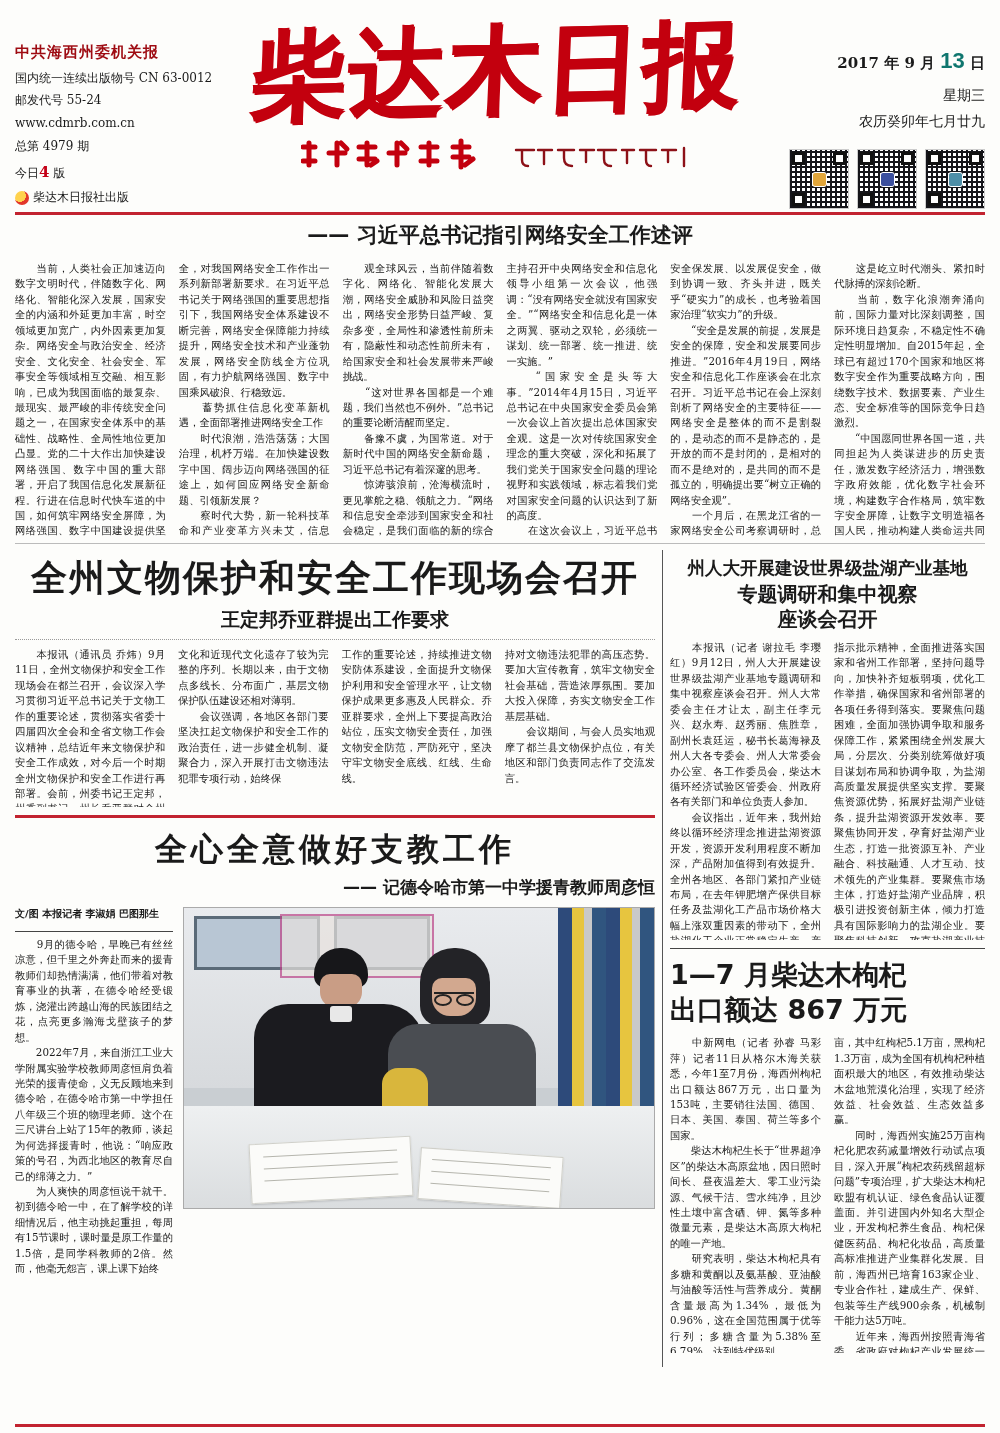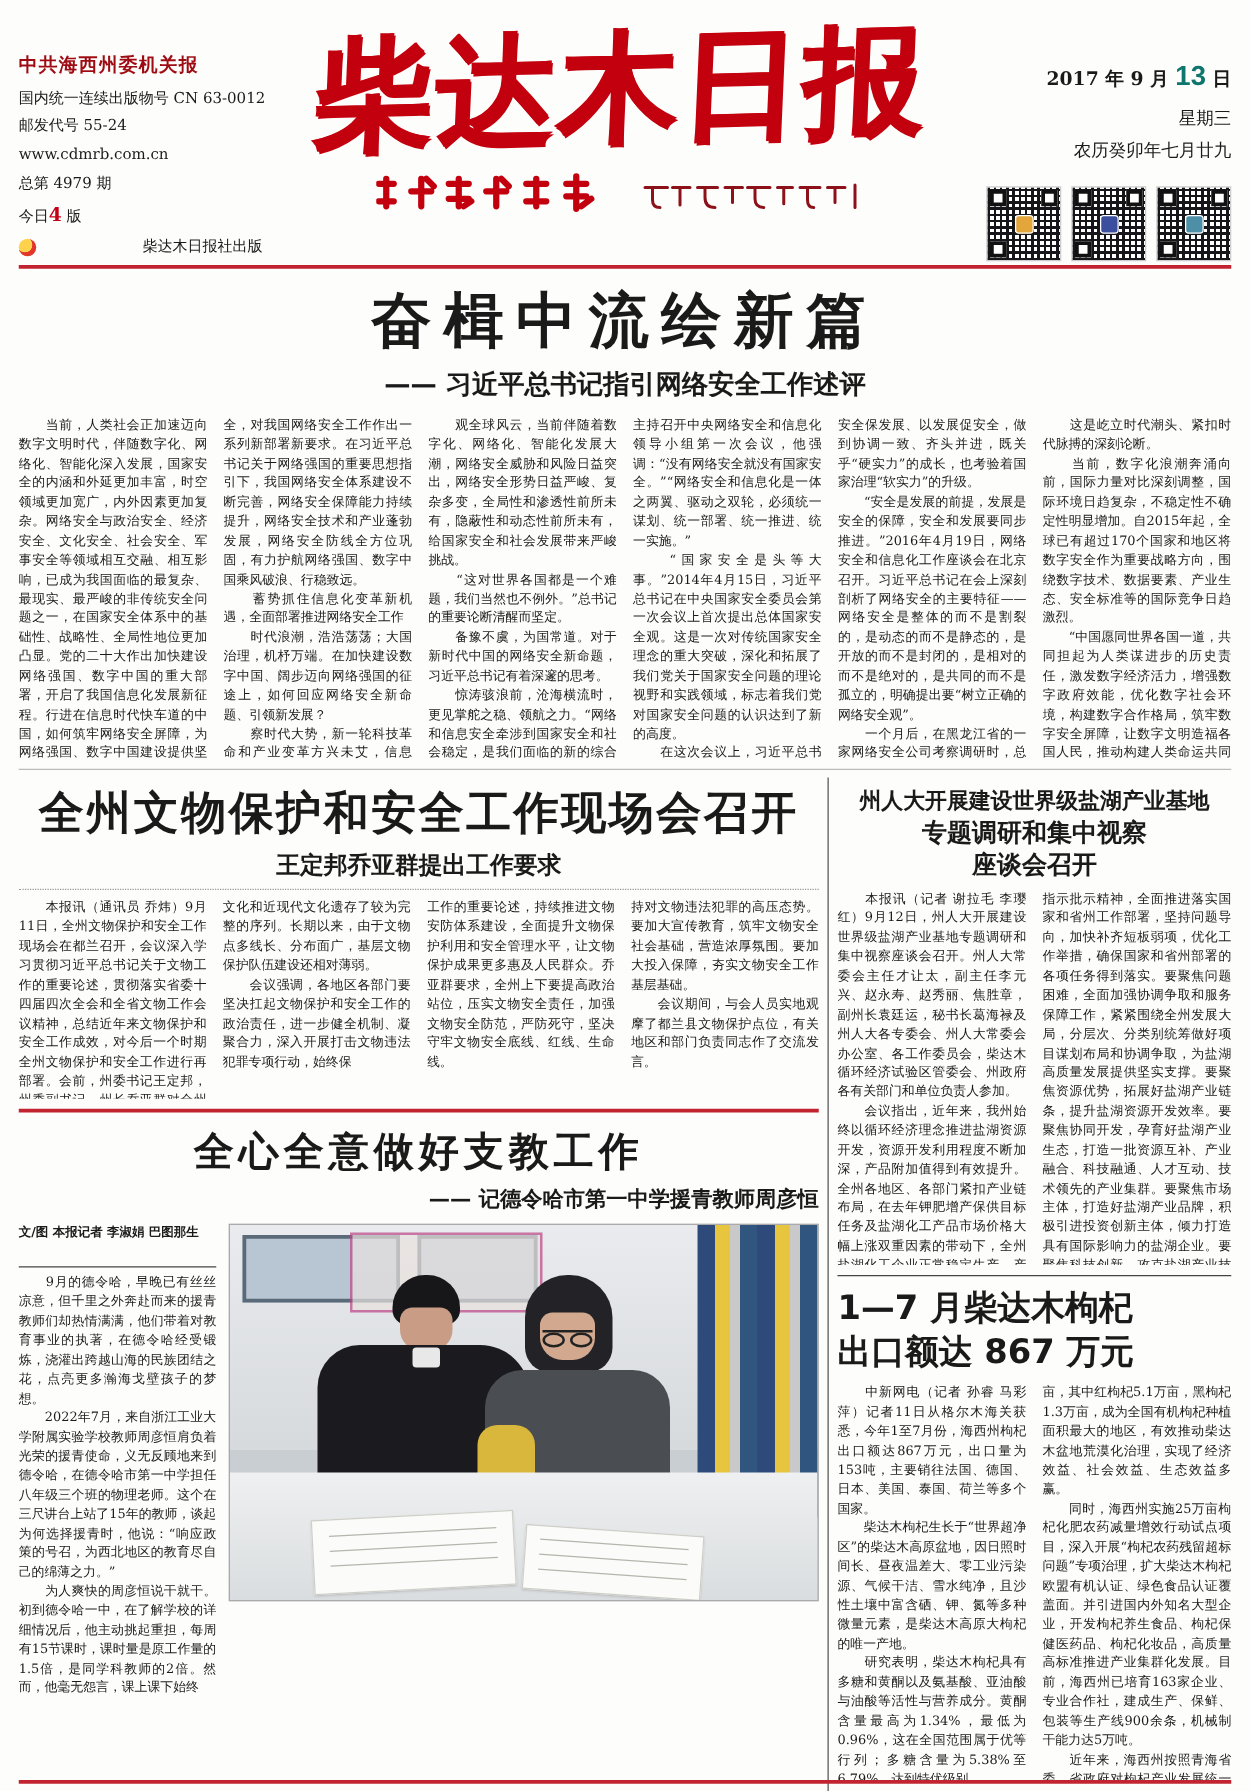--- a/index.html
+++ b/index.html
@@ -5,21 +5,21 @@
   html,body{margin:0;padding:0;background:#888;}
   .page{width:1000px;height:1433px;background:#fdfdfb;margin:0 auto;position:relative;
         font-family:"DejaVu Serif","Liberation Serif",serif;color:#1a1a1a;box-sizing:border-box;
         padding:10px 15px 0 15px;overflow:hidden;}
   
   .masthead{display:flex;height:200px;}
   .mh-left{width:195px;padding-top:28px;font-size:12px;line-height:1.9;}
   .mh-left .organ{color:#9e0b12;font-weight:bold;font-size:15px;letter-spacing:1px;font-family:"DejaVu Sans",sans-serif;}
   .mh-left div{white-space:nowrap;}
   .red-num{color:#c40016;font-weight:bold;font-size:15px;}
-  .pub-line{display:flex;align-items:center;gap:4px;justify-content:space-between;}
+  .pub-line{display:flex;align-items:center;gap:4px;}
   .pub-logo{width:14px;height:14px;border-radius:50%;background:radial-gradient(circle at 35% 35%,#ffd24d 0 45%,#e2362a 48% 100%);display:inline-block;}
   .mh-center{flex:1;position:relative;text-align:center;}
   .brand{font-size:96px;font-weight:900;color:#c3000e;letter-spacing:2px;line-height:1.05;
          transform:skewX(-4deg) rotate(-1.5deg);text-shadow:2px 2px 0 #c3000e,1px 0 0 #c3000e;
          font-family:"DejaVu Sans",sans-serif;margin-top:10px;white-space:nowrap;}
   .scripts-row{display:flex;justify-content:center;align-items:flex-end;gap:28px;margin-top:8px;height:42px;}
   .mh-right{width:205px;text-align:right;padding-top:30px;font-size:14px;line-height:1.9;}
   .date-line{font-size:15px;font-weight:bold;}
   .date-day{color:#0f766e;font-size:22px;font-family:Liberation Sans, sans-serif;}
   .qr-row{display:flex;gap:8px;justify-content:flex-end;margin-top:14px;}
@@ -46,21 +46,21 @@
   
   .a2-title{text-align:center;font-size:36px;font-weight:900;letter-spacing:2px;margin:4px 0 2px 0;font-family:"DejaVu Sans",sans-serif;}
   .a2-sub{text-align:center;font-size:19px;font-weight:bold;margin:4px 0 6px 0;font-family:"DejaVu Sans",sans-serif;}
   .a2-cols{height:160px;border-top:1px dotted #999;padding-top:7px;}
   
   .a5{border-top:3px solid #c22330;margin-top:8px;padding-top:6px;}
   .a5-title{text-align:center;font-size:32px;font-weight:900;letter-spacing:4px;font-family:"DejaVu Sans",sans-serif;margin:4px 0 2px;}
   .a5-sub{text-align:right;font-size:17px;font-weight:bold;font-family:"DejaVu Sans",sans-serif;margin:4px 0 8px;}
   .a5-main{display:flex;gap:10px;}
   .a5-c1{width:158px;flex:none;height:460px;}
-  .byline{font-size:10px;font-weight:bold;border-bottom:1px solid #444;padding-bottom:20px;margin-bottom:5px;}
+  .byline{font-size:10px;font-weight:bold;border-bottom:1px solid #444;padding-bottom:10px;margin-bottom:5px;}
   
   .a3-kicker{text-align:center;font-size:17.5px;font-weight:bold;font-family:"DejaVu Sans",sans-serif;margin:6px 0 2px;}
   .a3-title{text-align:center;font-size:20px;font-weight:900;font-family:"DejaVu Sans",sans-serif;line-height:1.25;margin:2px 0 8px;}
   .a3-cols{height:300px;}
   .h-rule{height:1px;background:#444;margin:8px 0;}
   
   .a4-title{font-size:27px;font-weight:900;font-family:"DejaVu Sans",sans-serif;line-height:1.3;margin:6px 0 8px;}
   .a4-cols{height:318px;}
   
   .photo{position:relative;flex:1;height:300px;background:#c9ced2;overflow:hidden;border:1px solid #aaa;}
@@ -146,21 +146,20 @@
             <span class="c3"></span>
             <span class="badge" style="background:#4e8fa8"></span>
           </div>
       </div>
     </div>
   </header>
 
   <div class="red-rule"></div>
 
   <section>
-    <h1 class="a1-title">奋楫中流绘新篇</h1>
     <h2 class="a1-sub">—— 习近平总书记指引网络安全工作述评</h2>
     <div class="colrow a1-cols">
       <div class="coltext">　　当前，人类社会正加速迈向数字文明时代，伴随数字化、网络化、智能化深入发展，国家安全的内涵和外延更加丰富，时空领域更加宽广，内外因素更加复杂。网络安全与政治安全、经济安全、文化安全、社会安全、军事安全等领域相互交融、相互影响，已成为我国面临的最复杂、最现实、最严峻的非传统安全问题之一，在国家安全体系中的基础性、战略性、全局性地位更加凸显。党的二十大作出加快建设网络强国、数字中国的重大部署，开启了我国信息化发展新征程。行进在信息时代快车道的中国，如何筑牢网络安全屏障，为网络强国、数字中国建设提供坚实安全保障，已成为关乎全局的重大课题。
 　　党的十八大以来，以习近平同志为核心的党中央深刻洞察和准确把握国家安全形势变化新特点，统筹发展和安</div>
       <div class="coltext">全，对我国网络安全工作作出一系列新部署新要求。在习近平总书记关于网络强国的重要思想指引下，我国网络安全体系建设不断完善，网络安全保障能力持续提升，网络安全技术和产业蓬勃发展，网络安全防线全方位巩固，有力护航网络强国、数字中国乘风破浪、行稳致远。
 　　蓄势抓住信息化变革新机遇，全面部署推进网络安全工作
 　　时代浪潮，浩浩荡荡；大国治理，机杼万端。在加快建设数字中国、阔步迈向网络强国的征途上，如何回应网络安全新命题、引领新发展？
 　　察时代大势，新一轮科技革命和产业变革方兴未艾，信息化、数字化正在重新绘制世界权力图谱，每一次重大技术变革都给国家安全带来新的挑战，网络安全已经成为大国博弈的重要领域。</div>
       <div class="coltext">　　观全球风云，当前伴随着数字化、网络化、智能化发展大潮，网络安全威胁和风险日益突出，网络安全形势日益严峻、复杂多变，全局性和渗透性前所未有，隐蔽性和动态性前所未有，给国家安全和社会发展带来严峻挑战。
 　　“这对世界各国都是一个难题，我们当然也不例外。”总书记的重要论断清醒而坚定。

